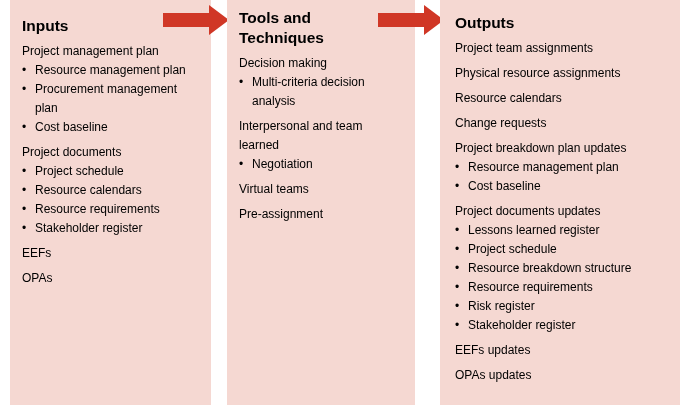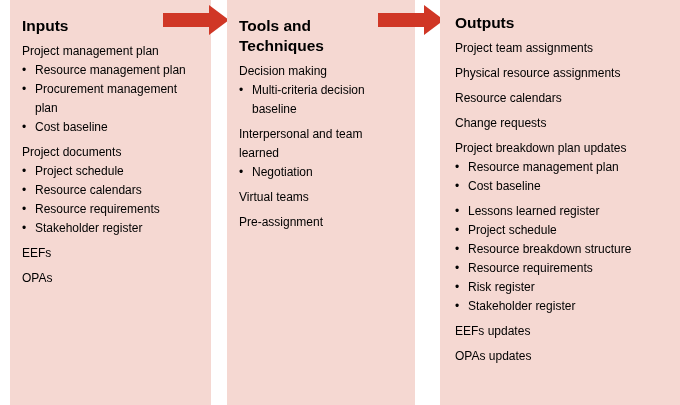--- a/index.html
+++ b/index.html
@@ -16,21 +16,21 @@
     font-family:"Liberation Sans","DejaVu Sans",sans-serif;
     color:var(--text);
     overflow:hidden;
   }
   .column{
     position:absolute;top:0;height:405px;
     background:var(--column-bg);
     box-sizing:border-box;
   }
   .col-inputs{left:0;width:201px;padding:16px 8px 0 12px;margin-left:10px;}
-  .col-tools{left:227px;width:188px;padding:16px 10px 0 12px;}
+  .col-tools{left:227px;width:188px;padding:8px 10px 0 12px;}
   .col-outputs{left:440px;width:240px;padding:13px 3px 0 15px;}
   .col-title{
     margin:0 0 6px 0;
     font-size:15.5px;font-weight:700;line-height:20px;
     color:var(--text);
   }
   .col-tools .col-title{max-width:120px;}
   .list{font-size:12px;line-height:19px;}
   .group{margin-bottom:6px;}
   .group-label{}
@@ -97,21 +97,21 @@
     <polygon points="0,9 46,9 46,1 66,16 46,31 46,23 0,23"></polygon>
   </svg>
 
   <section class="column col-tools">
     <h2 class="col-title">Tools and Techniques</h2>
     <div class="list">
         <div class="group">
           <div class="group-label">Decision making</div>
           <div class="bullet">
             <span class="marker">•</span>
-            <span class="btext">Multi-criteria decision baseline</span>
+            <span class="btext">Multi-criteria decision analysis</span>
           </div>
         </div>
         <div class="group">
           <div class="group-label">Interpersonal and team learned</div>
           <div class="bullet">
             <span class="marker">•</span>
             <span class="btext">Negotiation</span>
           </div>
         </div>
         <div class="group">
@@ -147,20 +147,21 @@
           <div class="bullet">
             <span class="marker">•</span>
             <span class="btext">Resource management plan</span>
           </div>
           <div class="bullet">
             <span class="marker">•</span>
             <span class="btext">Cost baseline</span>
           </div>
         </div>
         <div class="group">
+          <div class="group-label">Project documents updates</div>
           <div class="bullet">
             <span class="marker">•</span>
             <span class="btext">Lessons learned register</span>
           </div>
           <div class="bullet">
             <span class="marker">•</span>
             <span class="btext">Project schedule</span>
           </div>
           <div class="bullet">
             <span class="marker">•</span>

